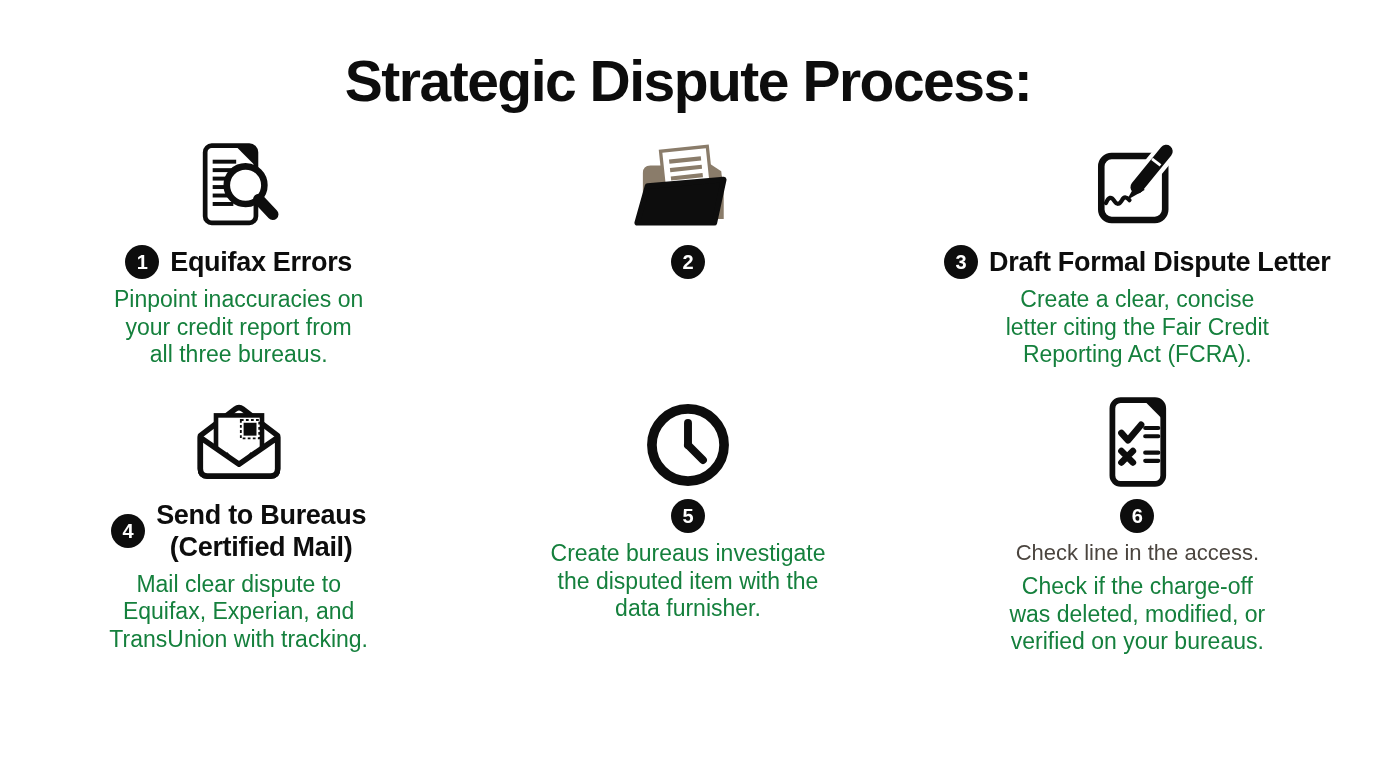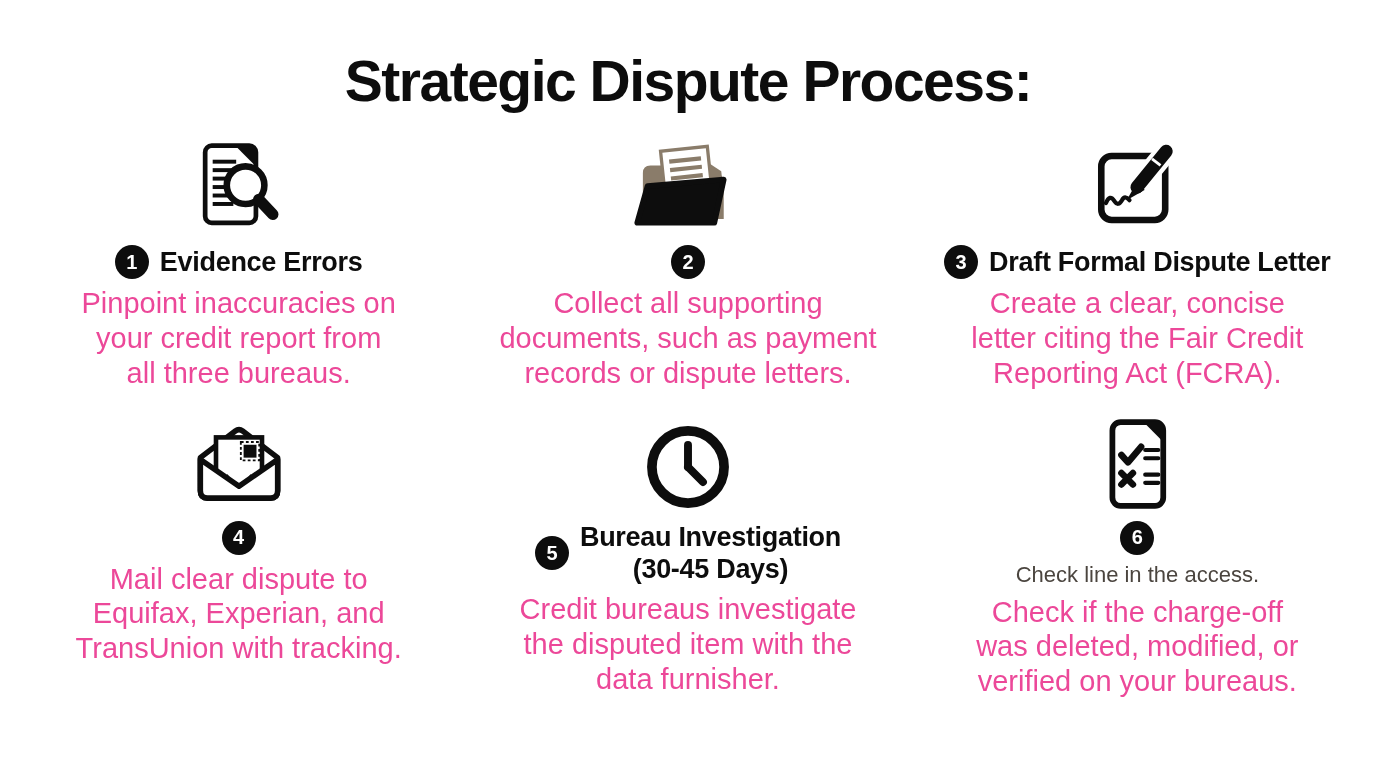--- a/index.html
+++ b/index.html
@@ -71,24 +71,24 @@
   }
   .note {
     margin: 7px 8px 0;
     font-size: 22px;
     color: #4b453f;
     white-space: pre;
   }
   .note:empty { display: none; }
   .body {
     margin: 7px 0 0;
-    font-size: 29px;
+    font-size: 23px;
     line-height: 1.2;
     white-space: pre;
-    color: #ec4899;
+    color: #15803d;
   }
   svg { display: block; }
 </style>
 </head>
 <body>
 
 <div class="canvas">
 
   <div class="title">
     <div>Strategic Dispute Process:</div>
@@ -108,21 +108,21 @@
             <line x1="22" y1="49" x2="47" y2="49"></line>
             <line x1="22" y1="58" x2="47" y2="58"></line>
             <line x1="22" y1="67" x2="44" y2="67"></line>
           </g>
           <circle cx="57" cy="47" r="20" fill="#fff" stroke="#0d0d0d" stroke-width="7"></circle>
           <line x1="71" y1="62" x2="86" y2="78" stroke="#0d0d0d" stroke-width="12" stroke-linecap="round"></line>
         </svg>
       </div>
       <div class="heading">
         <span class="badge">1</span>
-        <h2 class="step-title">Evidence Errors</h2>
+        <h2 class="step-title">Equifax Errors</h2>
       </div>
 
       <p class="body">Pinpoint inaccuracies on
 your credit report from
 all three bureaus.</p>
     </section>
 
     <section class="step">
       <div class="icon-wrap">
         <svg width="118" height="94" viewBox="0 0 120 100">
@@ -136,23 +136,20 @@
               <line x1="42" y1="38" x2="76" y2="38"></line>
             </g>
           </g>
           <path d="M17 48 L98 41 L88 87 L6 87 Z" fill="#0d0d0d" stroke="#0d0d0d" stroke-width="6" stroke-linejoin="round"></path>
         </svg>
       </div>
       <div class="heading">
         <span class="badge">2</span>
       </div>
 
-      <p class="body">Collect all supporting
-documents, such as payment
-records or dispute letters.</p>
     </section>
 
     <section class="step">
       <div class="icon-wrap">
         <svg width="102" height="94" viewBox="0 0 100 100">
           <rect x="12" y="16" width="68" height="68" rx="11" fill="#fff" stroke="#0d0d0d" stroke-width="7"></rect>
           <line x1="83" y1="9" x2="46" y2="54" stroke="#ffffff" stroke-width="23" stroke-linecap="round"></line>
           <line x1="81" y1="11" x2="50" y2="49" stroke="#0d0d0d" stroke-width="14" stroke-linecap="round"></line>
           <line x1="66" y1="19" x2="75" y2="26" stroke="#ffffff" stroke-width="3"></line>
           <path d="M55 44 L58 52 L39 63 L47 49 Z" fill="#0d0d0d"></path>
@@ -175,42 +172,42 @@
           <path d="M8 42 L46 13 Q50 10 54 13 L92 42 V78 Q92 86 84 86 H16 Q8 86 8 78 Z" fill="#fff" stroke="#0d0d0d" stroke-width="6" stroke-linejoin="round"></path>
           <rect x="25" y="20" width="50" height="52" fill="#fff" stroke="#0d0d0d" stroke-width="5"></rect>
           <rect x="55" y="28" width="14" height="14" fill="#0d0d0d"></rect>
           <rect x="52" y="25" width="20" height="20" fill="none" stroke="#0d0d0d" stroke-width="2" stroke-dasharray="3 2.5"></rect>
           <path d="M10 82 L39 62 M90 82 L61 62" stroke="#0d0d0d" stroke-width="5" fill="none"></path>
           <path d="M8 44 L50 73 L92 44 V78 Q92 86 84 86 H16 Q8 86 8 78 Z" fill="#ffffff" stroke="#0d0d0d" stroke-width="6" stroke-linejoin="round"></path>
         </svg>
       </div>
       <div class="heading">
         <span class="badge">4</span>
+        <h2 class="step-title">Send to Bureaus
+(Certified Mail)</h2>
       </div>
 
       <p class="body">Mail clear dispute to
 Equifax, Experian, and
 TransUnion with tracking.</p>
     </section>
 
     <section class="step">
       <div class="icon-wrap">
         <svg width="88" height="88" viewBox="0 0 100 100">
           <circle cx="50" cy="50" r="41" fill="#fff" stroke="#0d0d0d" stroke-width="11"></circle>
           <path d="M50 50 V25" stroke="#0d0d0d" stroke-width="9" stroke-linecap="round" fill="none"></path>
           <path d="M50 50 L67 67" stroke="#0d0d0d" stroke-width="9" stroke-linecap="round" fill="none"></path>
         </svg>
       </div>
       <div class="heading">
         <span class="badge">5</span>
-        <h2 class="step-title">Bureau Investigation
-(30-45 Days)</h2>
-      </div>
-
-      <p class="body">Credit bureaus investigate
+      </div>
+
+      <p class="body">Create bureaus investigate
 the disputed item with the
 data furnisher.</p>
     </section>
 
     <section class="step">
       <div class="icon-wrap">
         <svg width="82" height="94" viewBox="0 0 100 114">
           <rect x="20" y="6" width="62" height="102" rx="10" fill="#fff" stroke="#0d0d0d" stroke-width="7"></rect>
           <path d="M57 5 L83 31 L83 15 Q83 5 72 5 Z" fill="#0d0d0d"></path>
           <path d="M31 46 l8 9 l16 -19" stroke="#0d0d0d" stroke-width="8" fill="none" stroke-linecap="round" stroke-linejoin="round"></path>

